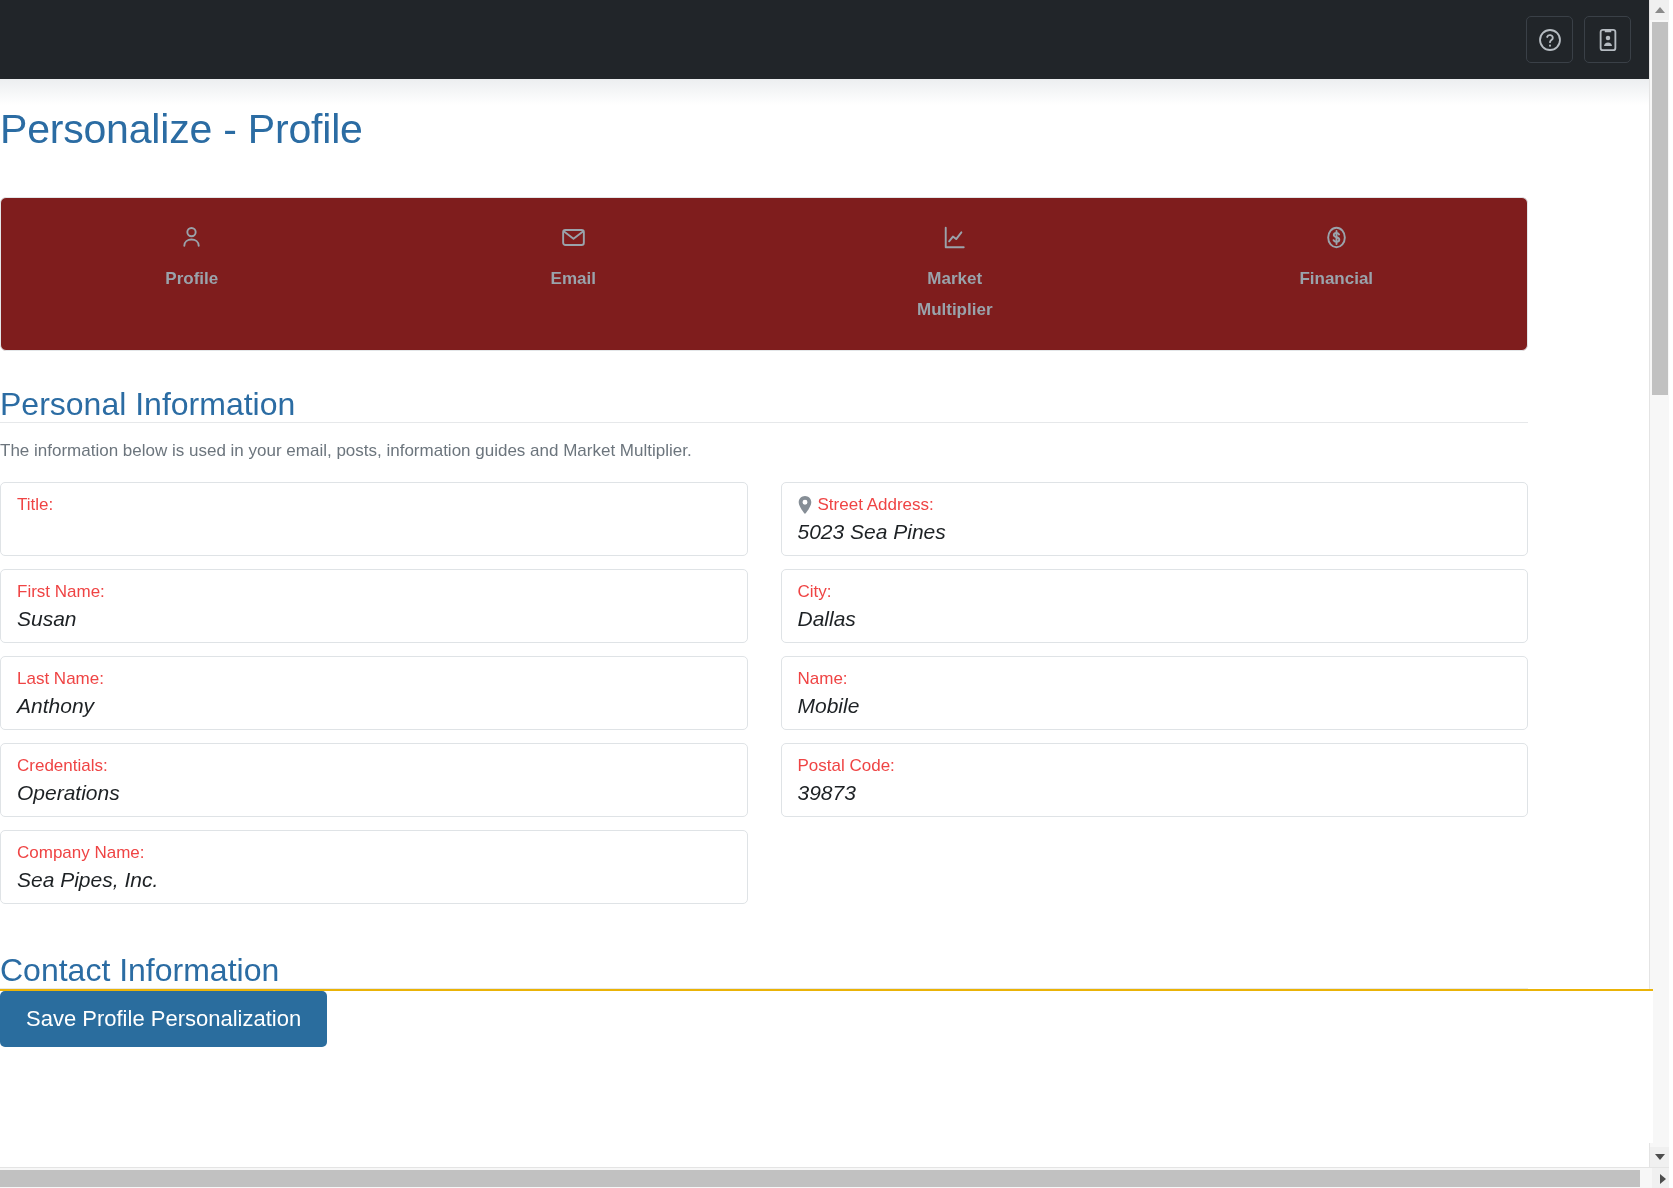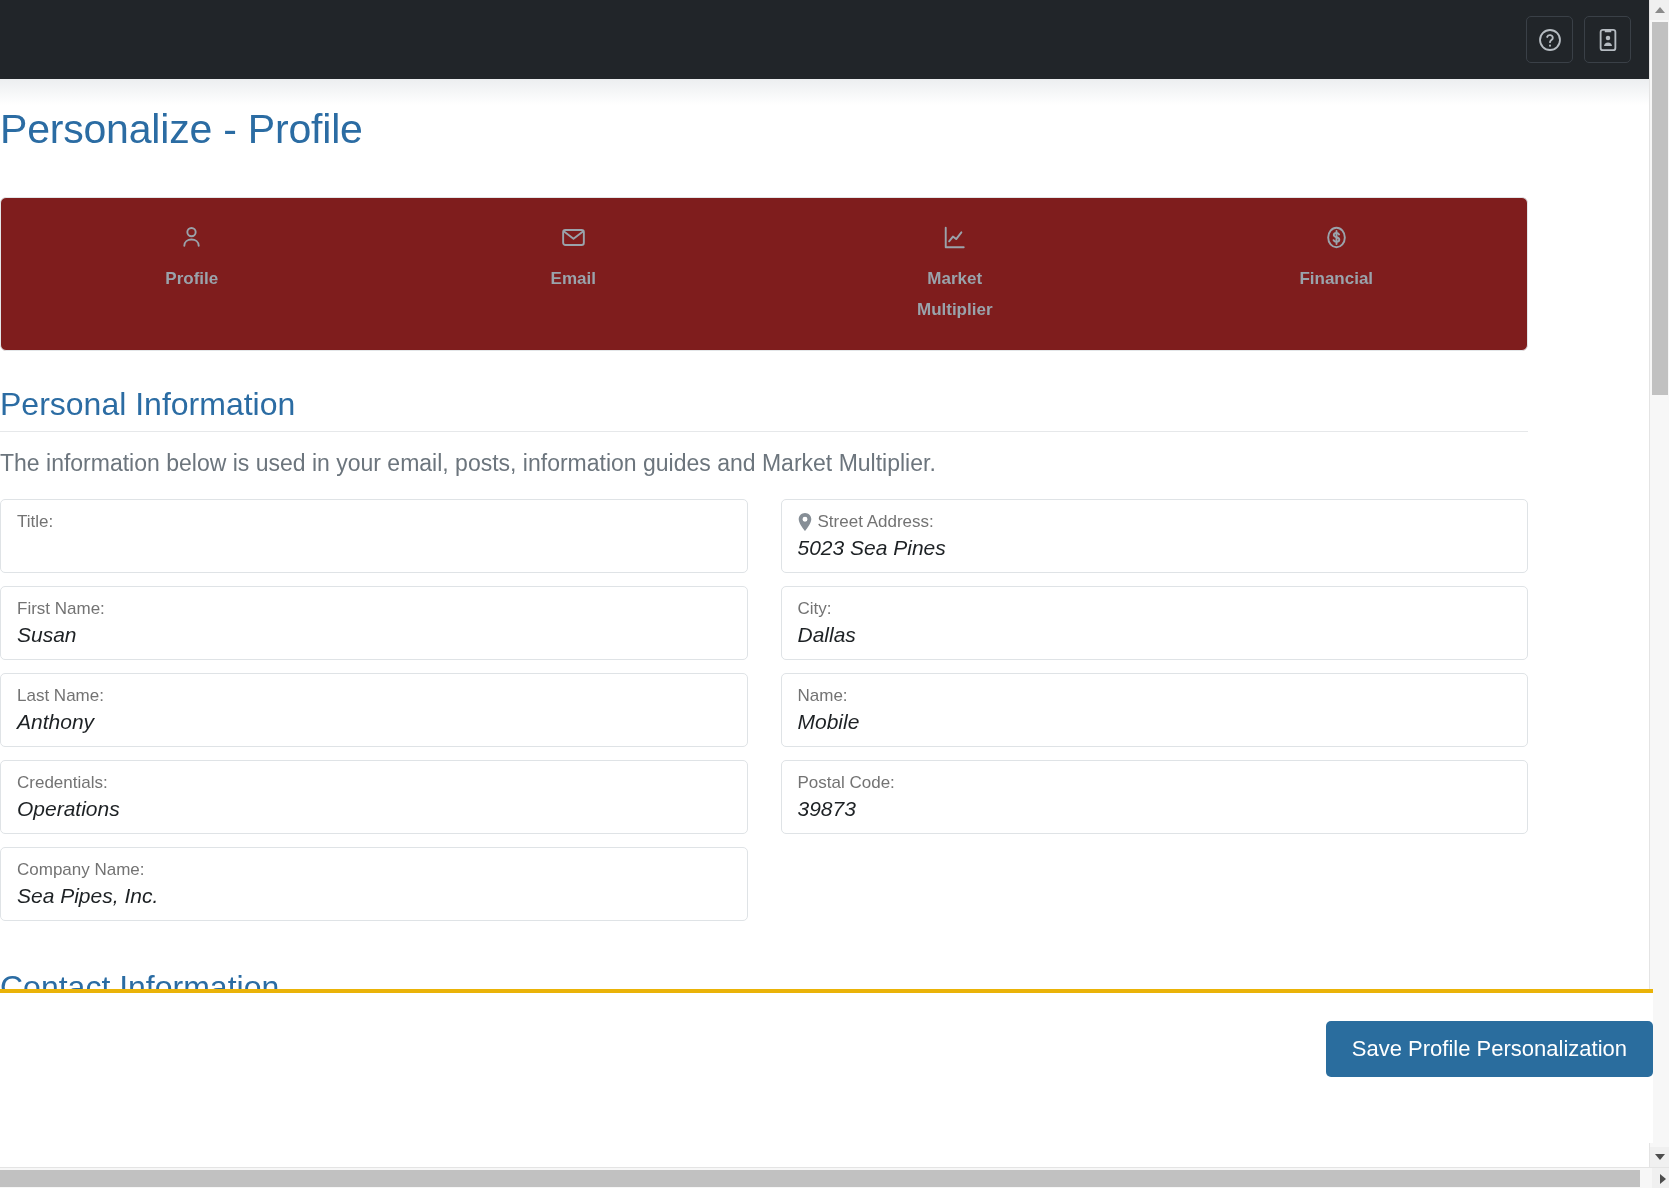--- a/index.html
+++ b/index.html
@@ -117,27 +117,26 @@
     margin-left: auto;
     margin-right: auto;
   }
 
   
   .section-head {
     margin: 36px 60px 0 172px;
     font-size: 32px;
     font-weight: 400;
     color: #2b6ca3;
-    padding-bottom: 9px;
     border-bottom: 1px solid #e6e8ea;
     line-height: 1.1;
   }
   .section-desc {
     margin: 17px 60px 0 172px;
-    font-size: 23px;
+    font-size: 17px;
     color: #6c757d;
     line-height: 1.3;
   }
 
   
   .form-grid {
     margin: 20px 60px 0 172px;
     display: flex;
     gap: 33px;
   }
@@ -148,21 +147,21 @@
     border-radius: 5px;
     height: 74px;
     margin-bottom: 13px;
     padding: 11px 16px 0 16px;
     background: #fff;
     cursor: text;
     overflow: hidden;
   }
   .field-label {
     font-size: 17px;
-    color: #737373;
+    color: #ef4444;
     line-height: 1.25;
     white-space: nowrap;
     display: flex;
     align-items: center;
     gap: 6px;
   }
   .field-label .lbl-icon {
     display: inline-flex;
     align-items: center;
     color: #868e96;
@@ -178,25 +177,24 @@
   .field.empty .field-value { min-height: 28px; }
 
   
   #footer {
     position: absolute;
     left: 0;
     top: 910px;
     width: 1653px;
     height: 154px;
     background: #ffffff;
-    border-top: 4px solid #eab308;
+    border-top: 2px solid #eab308;
     display: flex;
     align-items: flex-start;
-    justify-content: flex-end;
-    padding-top: 28px;
+    justify-content: flex-start;
     z-index: 5;
   }
   #save-btn {
     background: #2a6d9e;
     color: #ffffff;
     border: none;
     border-radius: 5px;
     font-size: 22px;
     font-family: "Liberation Sans", sans-serif;
     padding: 14px 26px;

